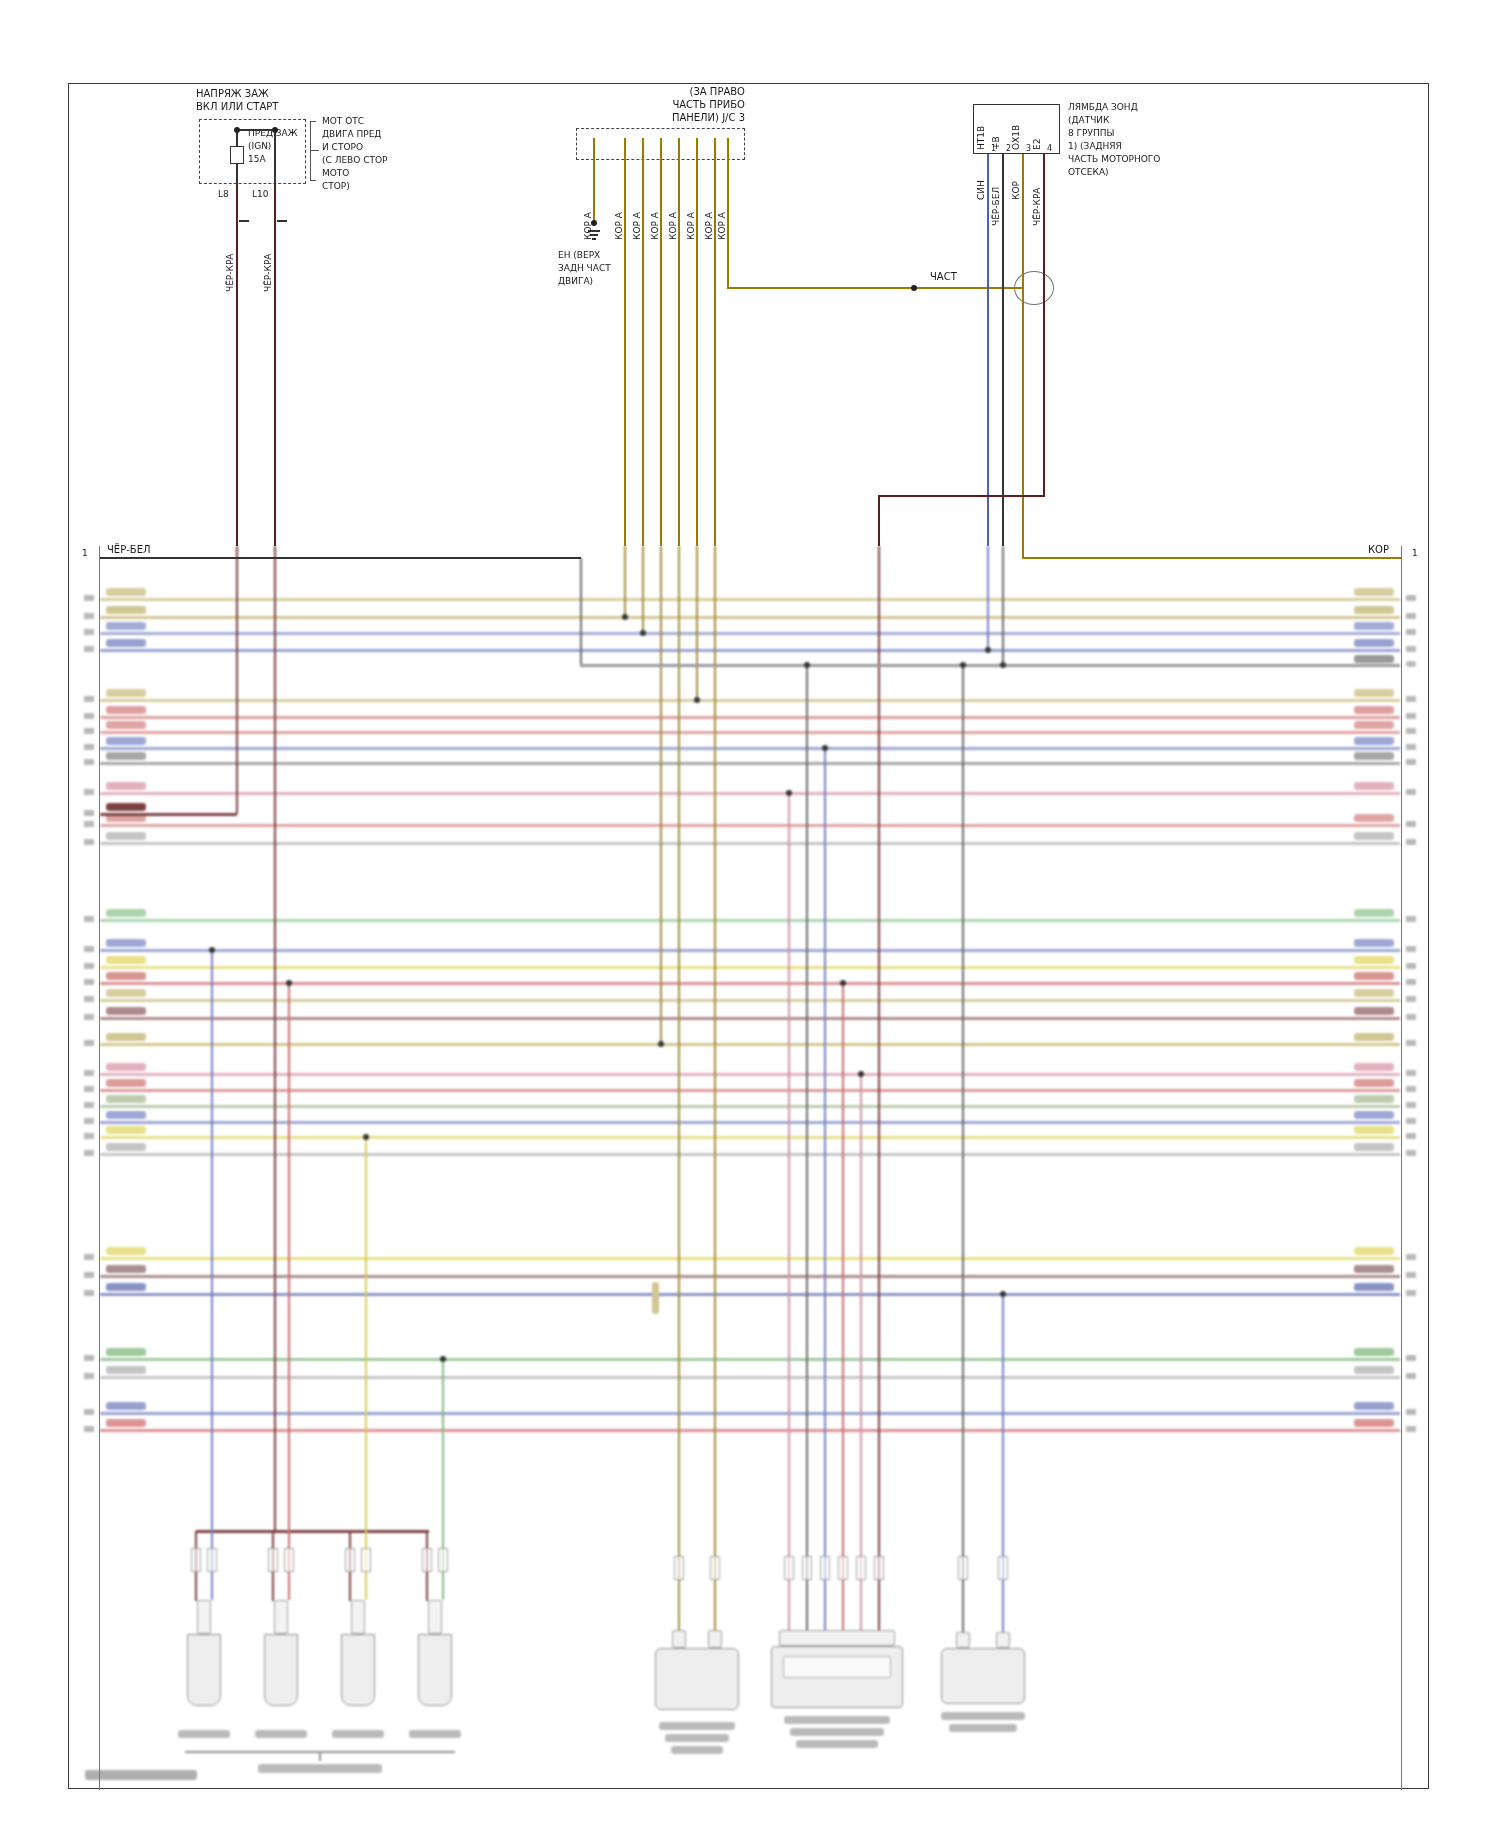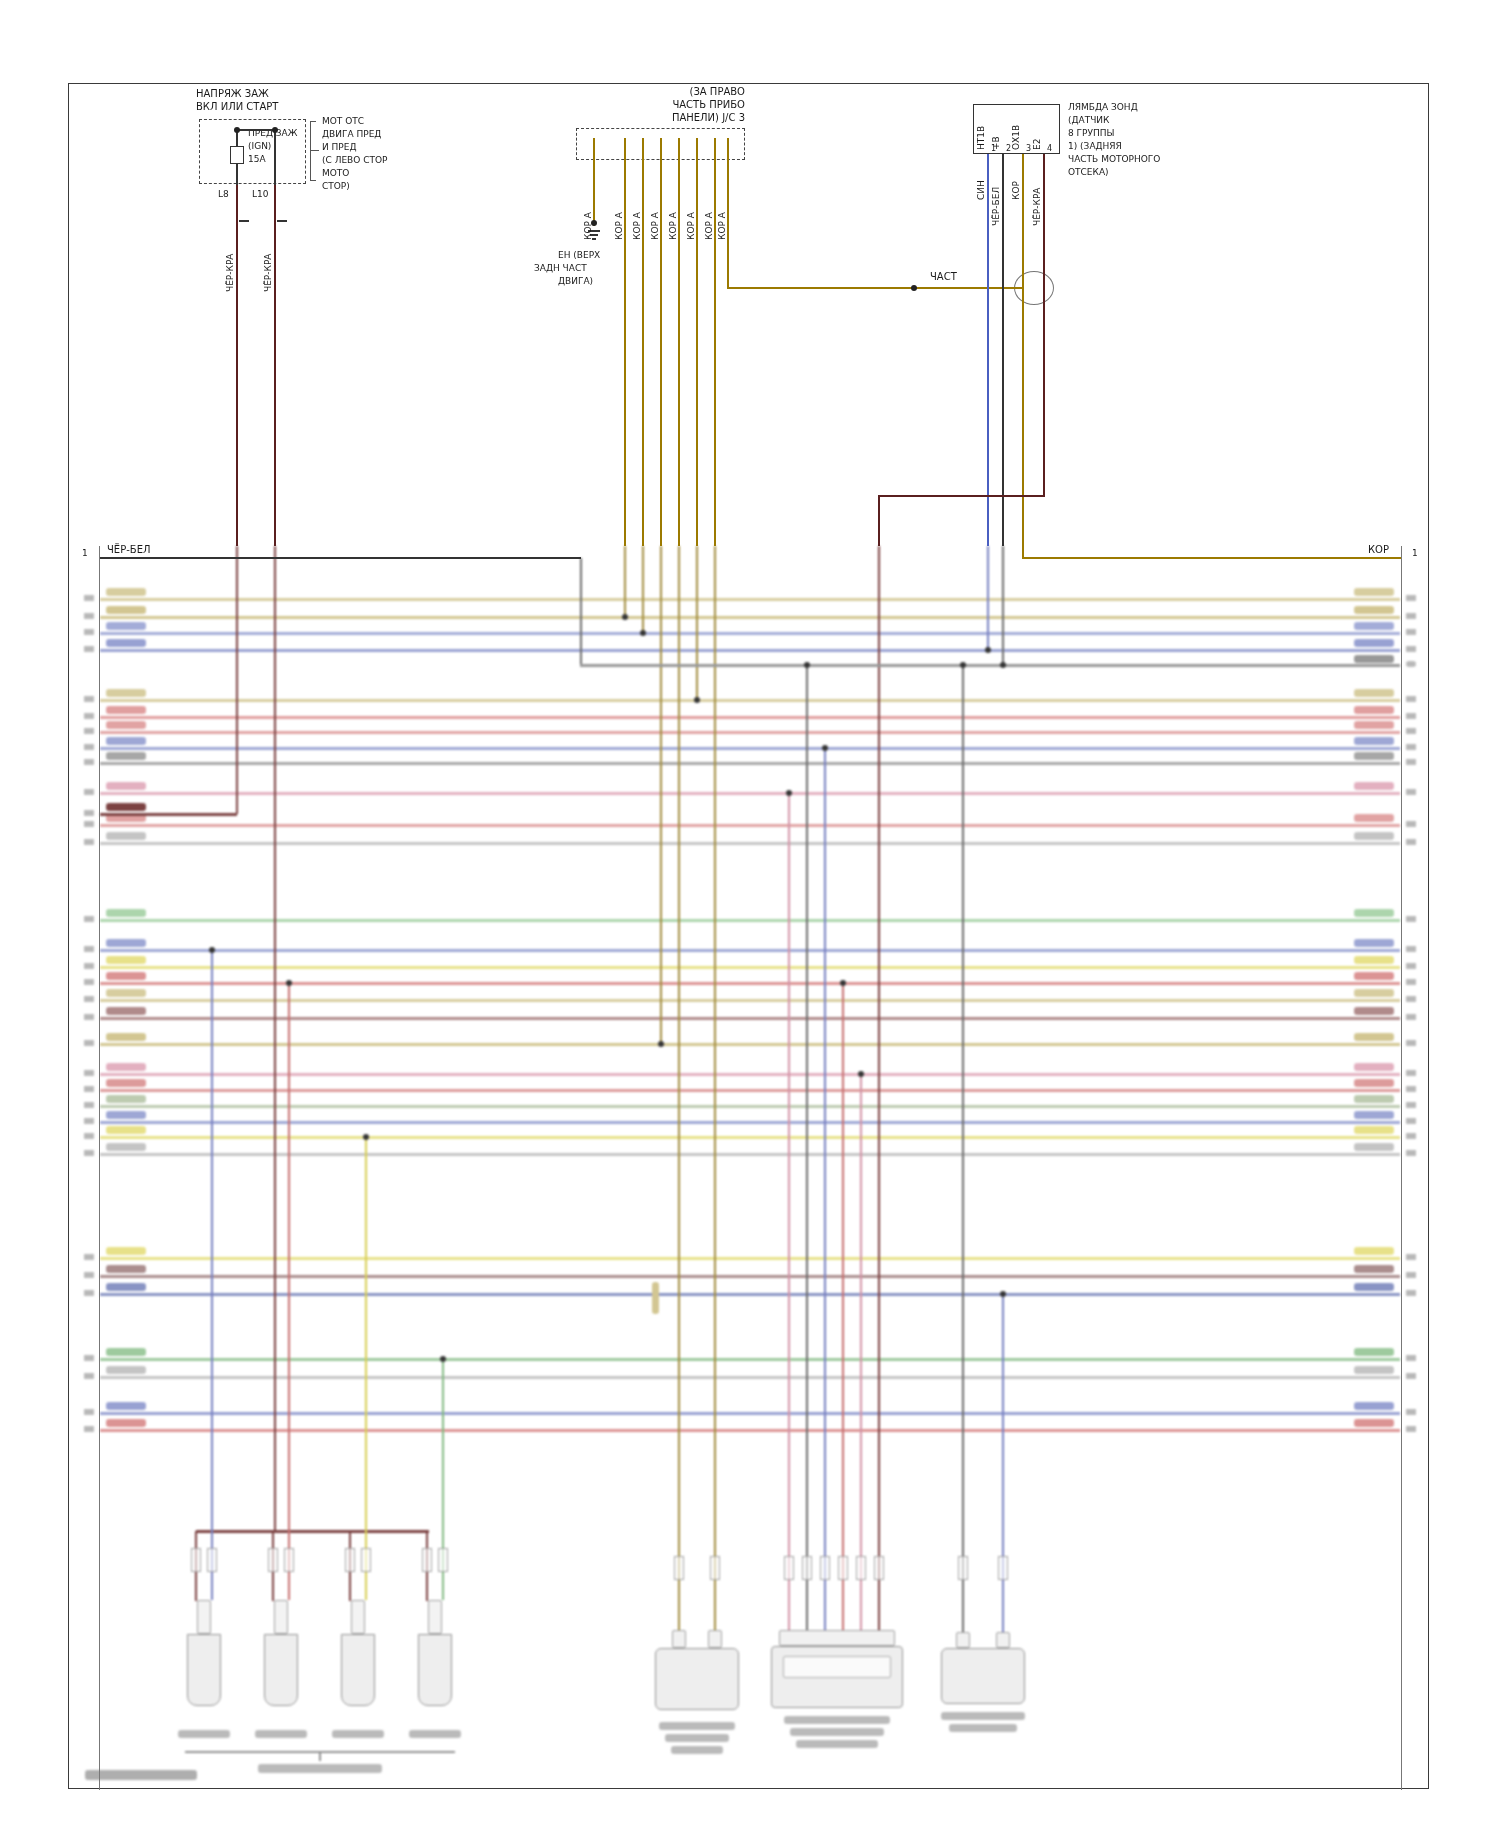--- a/index.html
+++ b/index.html
@@ -299,34 +299,34 @@
 
     <div class="lbl" style="left:196px;top:88px">НАПРЯЖ ЗАЖ</div>
     <div class="lbl" style="left:196px;top:101px">ВКЛ ИЛИ СТАРТ</div>
     <div class="dashedbox" style="left:199px;top:119px;width:107px;height:65px"></div>
     <div class="fuse" style="left:230px;top:146px;width:14px;height:18px"></div>
     <div class="lbl s9" style="left:248px;top:128px">ПРЕД ЗАЖ</div>
     <div class="lbl s9" style="left:248px;top:141px">(IGN)</div>
     <div class="lbl s9" style="left:248px;top:154px">15A</div>
     <div class="lbl s9" style="left:322px;top:116px">МОТ ОТС</div>
     <div class="lbl s9" style="left:322px;top:129px">ДВИГА ПРЕД</div>
-    <div class="lbl s9" style="left:322px;top:142px">И ПРЕД</div>
+    <div class="lbl s9" style="left:322px;top:142px">И СТОРО</div>
     <div class="lbl s9" style="left:322px;top:155px">(С ЛЕВО СТОР</div>
     <div class="lbl s9" style="left:322px;top:168px">МОТО</div>
     <div class="lbl s9" style="left:322px;top:181px">СТОР)</div>
     <div class="lbl s9" style="left:218px;top:189px">L8</div>
     <div class="lbl s9" style="left:252px;top:189px">L10</div>
 
     <div class="lbl ctr" style="left:585px;top:86px;width:160px">(ЗА ПРАВО</div>
     <div class="lbl ctr" style="left:585px;top:99px;width:160px">ЧАСТЬ ПРИБО</div>
     <div class="lbl ctr" style="left:585px;top:112px;width:160px">ПАНЕЛИ) J/C 3</div>
     <div class="dashedbox" style="left:576px;top:128px;width:169px;height:32px"></div>
 
     <div class="lbl s9" style="left:558px;top:250px">ЕН (ВЕРХ</div>
-    <div class="lbl s9" style="left:534px;top:263px">ЗАДН ЧАСТ</div>
+    <div class="lbl s9" style="left:558px;top:263px">ЗАДН ЧАСТ</div>
     <div class="lbl s9" style="left:558px;top:276px">ДВИГА)</div>
 
     <div class="lbl" style="left:930px;top:271px">ЧАСТ</div>
 
     <div class="solidbox" style="left:973px;top:104px;width:87px;height:50px"></div>
     <div class="ellipse" style="left:1014px;top:271px;width:40px;height:34px"></div>
     <div class="lbl s9" style="left:1068px;top:102px">ЛЯМБДА ЗОНД</div>
     <div class="lbl s9" style="left:1068px;top:115px">(ДАТЧИК</div>
     <div class="lbl s9" style="left:1068px;top:128px">8 ГРУППЫ</div>
     <div class="lbl s9" style="left:1068px;top:141px">1) (ЗАДНЯЯ</div>

